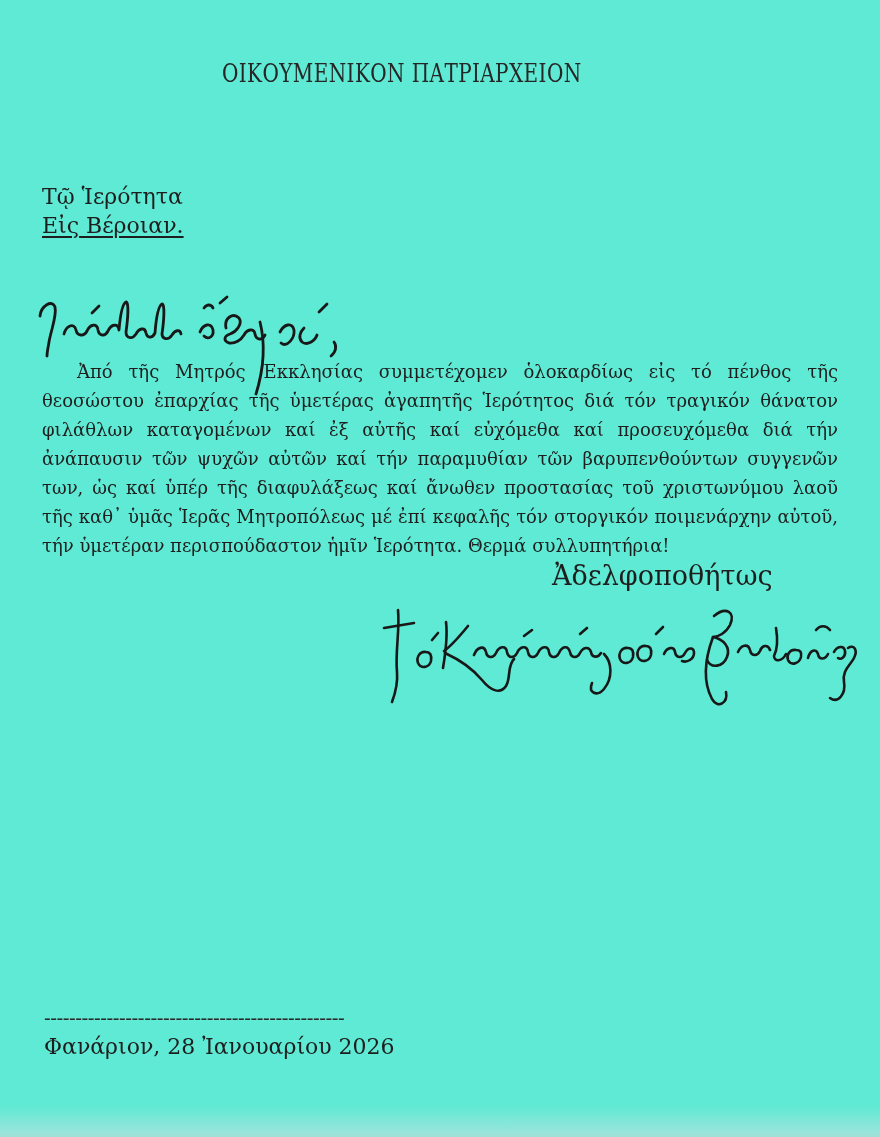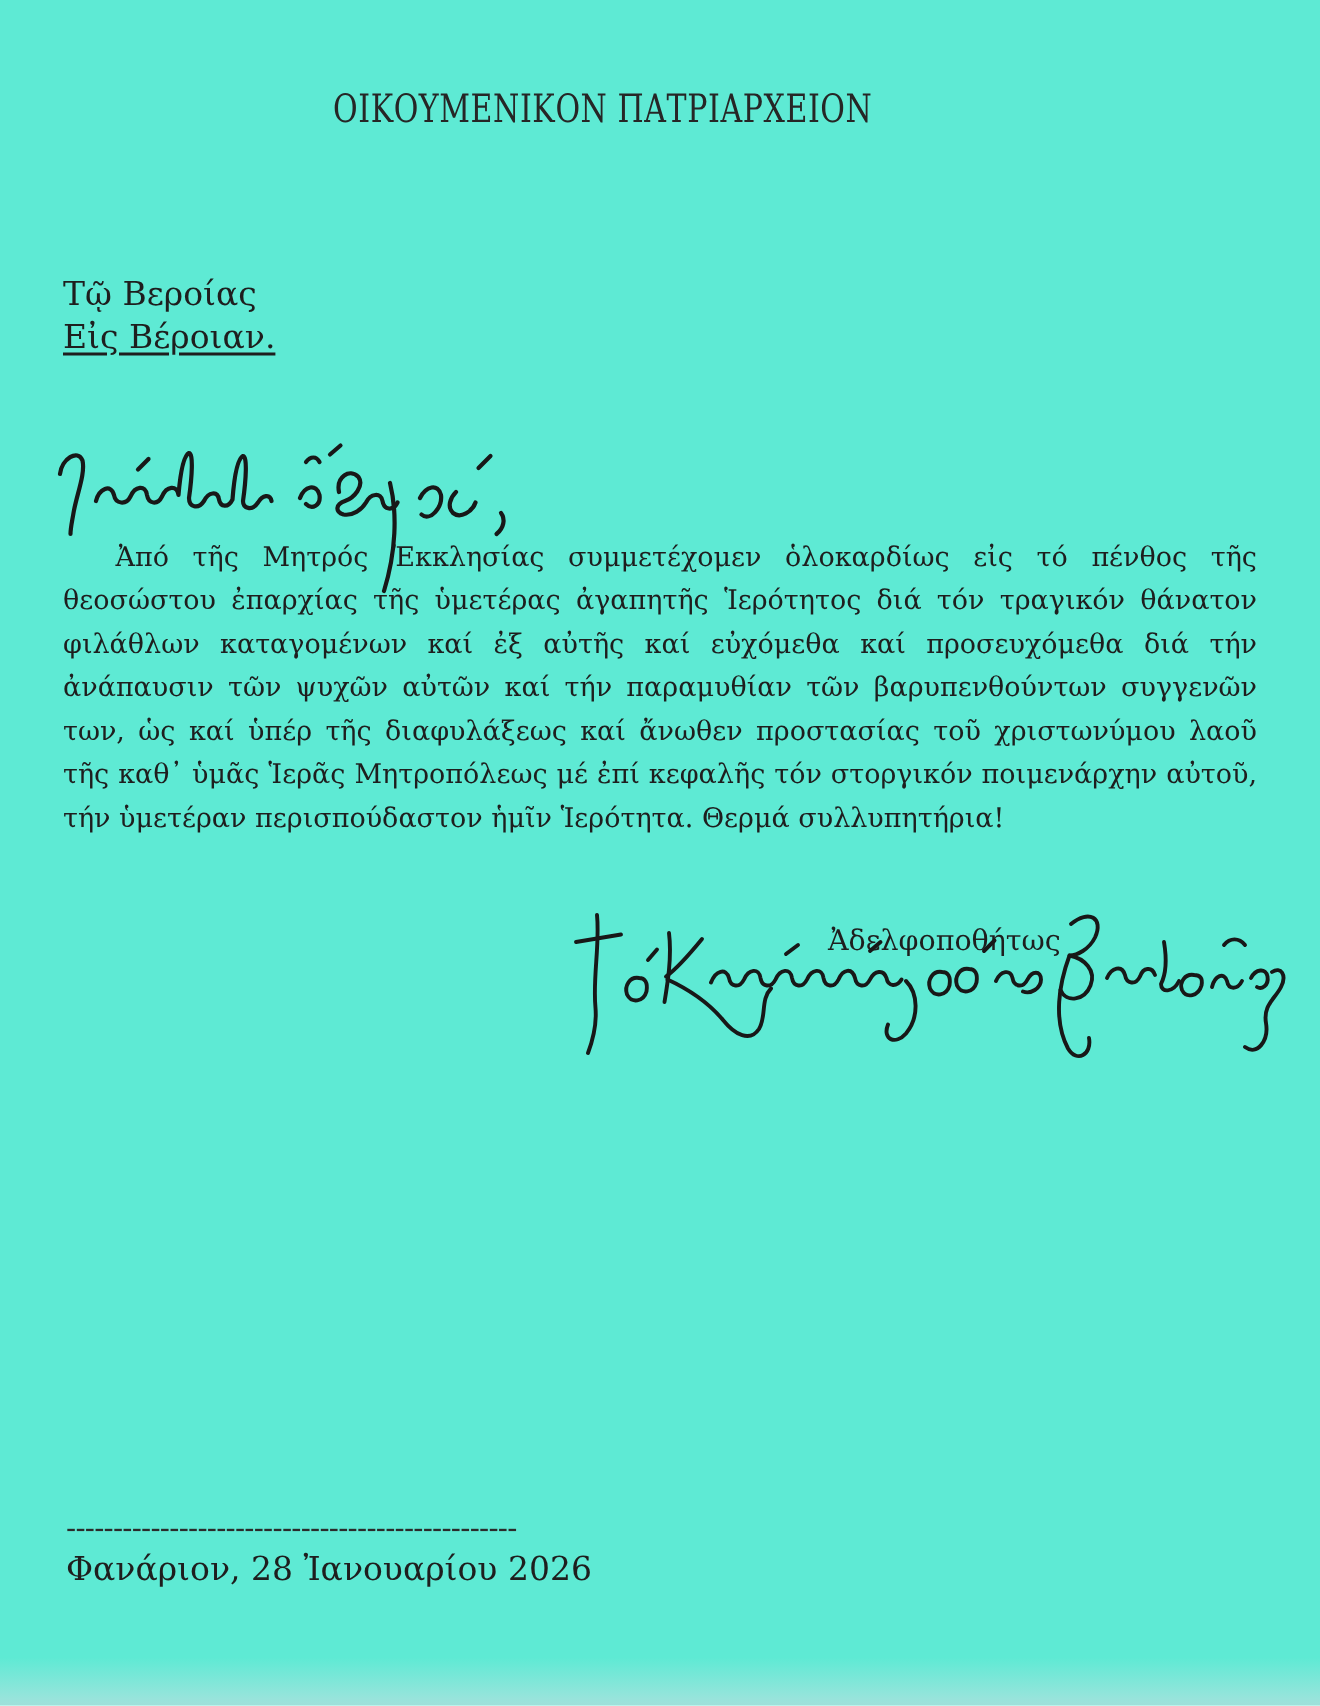--- a/index.html
+++ b/index.html
@@ -56,22 +56,22 @@
     width: 796px;
     font-size: 18px;
     line-height: 29px;
     text-align: justify;
     text-indent: 35px;
     color: #1e1e1e;
   }
   .closing {
     position: absolute;
     left: 552px;
-    top: 616px;
-    font-size: 19px;
+    top: 560px;
+    font-size: 27px;
     white-space: nowrap;
   }
   .signature-svg {
     position: absolute;
     left: 376px;
     top: 598px;
     width: 488px;
     height: 122px;
     pointer-events: none;
     z-index: 3;
@@ -110,21 +110,21 @@
   .signature-svg .ink-stroke { stroke-width: 2.6; }
 </style>
 </head>
 <body>
 
 <div class="page">
 
   <div class="letterhead">ΟΙΚΟΥΜΕΝΙΚΟΝ ΠΑΤΡΙΑΡΧΕΙΟΝ</div>
 
   <div class="recipient">
-    <div>Τῷ Βεροίας</div>
+    <div>Τῷ Ἱερότητα</div>
     <div class="underlined">Εἰς Βέροιαν.</div>
   </div>
 
   <svg class="greeting-svg" viewBox="0 0 350 115" role="img" aria-label="Ἱερώτατε ἀδελφέ,">
     <path class="ink-stroke" d="M12,30 C13,20 24,13 27,21 C29,30 23,44 21,56 C20,62 19,66 19,70"></path>
     <path class="ink-stroke" d="M36,48 C38,40 46,36 48,44 C49,50 56,51 59,45 C62,38 69,37 70,44 C71,50 77,51 80,45 C83,38 90,37 91,44 C92,32 94,18 98,16 C101,16 100,32 98,46 C98,52 104,54 108,48 C111,42 117,41 118,47 C119,52 124,53 127,47 C128,34 130,20 134,18 C137,18 136,34 134,48 C134,53 140,55 144,49 C147,44 152,43 153,48"></path>
     <path class="ink-stroke" d="M64,27 L71,20"></path>
     <path class="ink-stroke" d="M176,22 C179,18 183,18 185,22"></path>
     <path class="ink-stroke" d="M192,17 L199,11"></path>
     <path class="ink-stroke" d="M172,46 C175,38 183,36 185,44 C186,51 180,54 176,50"></path>

